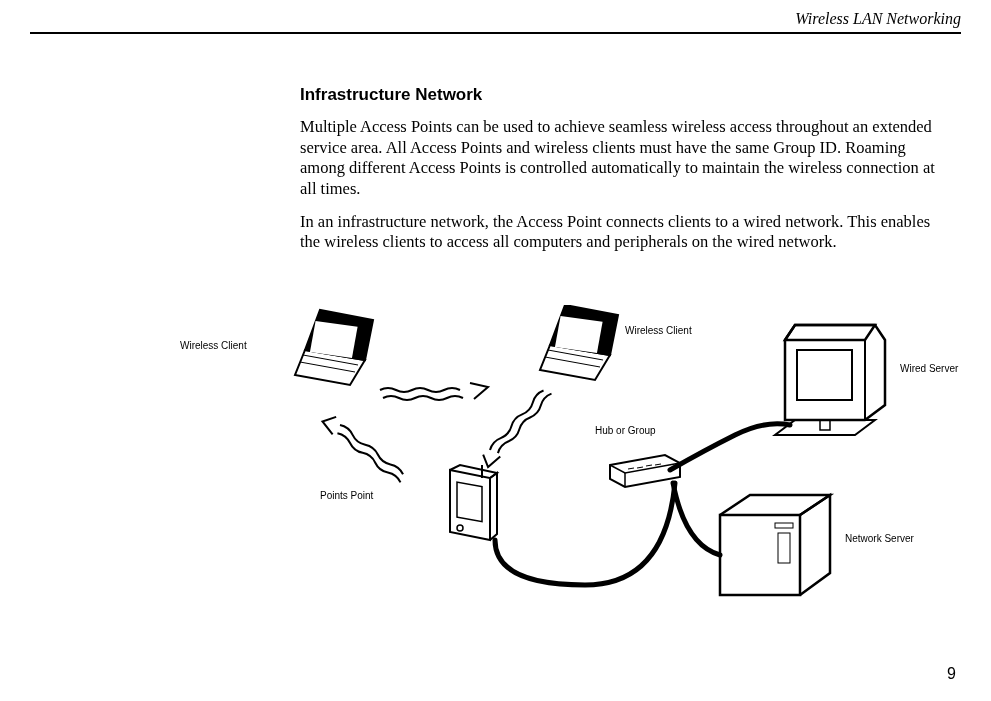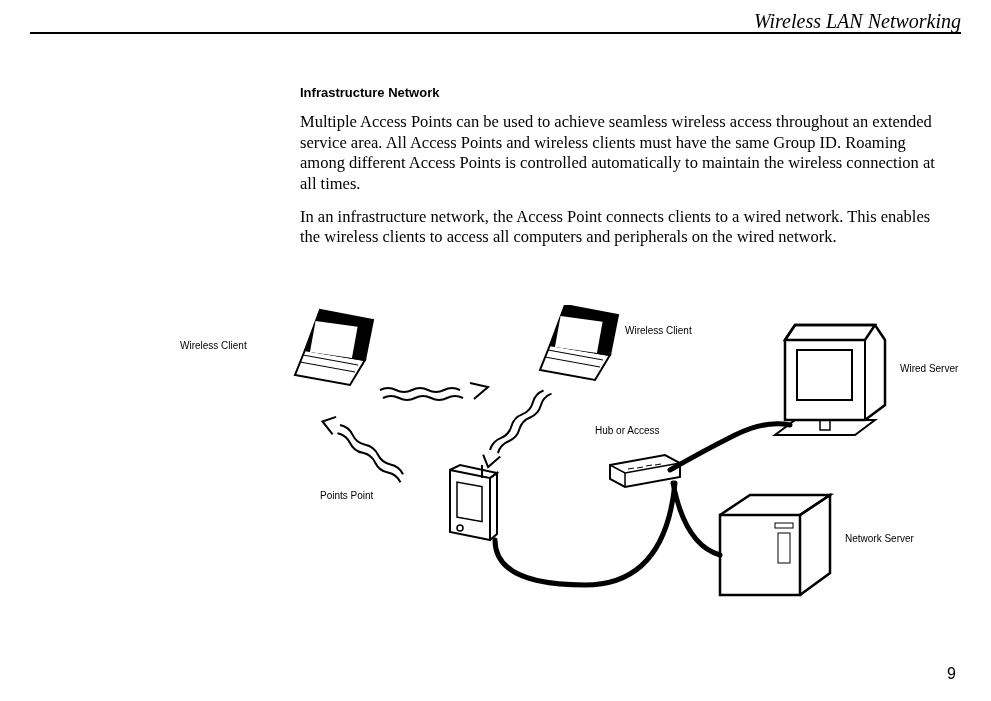--- a/index.html
+++ b/index.html
@@ -9,39 +9,39 @@
     background: #fff;
     font-family: "Times New Roman", Times, serif;
     position: relative;
     color: #000;
   }
   .header {
     position: absolute;
     top: 10px;
     right: 30px;
     font-style: italic;
-    font-size: 20px;
+    font-size: 16px;
   }
   .header-rule {
     position: absolute;
     top: 32px;
     left: 30px;
     right: 30px;
     border-top: 2px solid #000;
   }
   .content {
     position: absolute;
     top: 85px;
     left: 300px;
     width: 648px;
   }
   .section-title {
     font-family: Arial, Helvetica, sans-serif;
     font-weight: bold;
-    font-size: 13px;
+    font-size: 17px;
     margin-bottom: 12px;
   }
   .para {
     font-size: 16.5px;
     line-height: 1.25;
     margin-bottom: 12px;
   }
   .page-num {
     position: absolute;
     bottom: 18px;
@@ -80,21 +80,21 @@
   <div class="section-title">Infrastructure Network</div>
   <p class="para">Multiple Access Points can be used to achieve seamless wireless access throughout an extended service area. All Access Points and wireless clients must have the same Group ID. Roaming among different Access Points is controlled automatically to maintain the wireless connection at all times.</p>
   <p class="para">In an infrastructure network, the Access Point connects clients to a wired network. This enables the wireless clients to access all computers and peripherals on the wired network.</p>
 </div>
 
 <div class="diagram">
   
   <div class="diagram-label lbl-wc1">Wireless Client</div>
   <div class="diagram-label lbl-wc2">Wireless Client</div>
   <div class="diagram-label lbl-wired">Wired Server</div>
-  <div class="diagram-label lbl-hub">Hub or Access</div>
+  <div class="diagram-label lbl-hub">Hub or Group</div>
   <div class="diagram-label lbl-ap">Points Point</div>
   <div class="diagram-label lbl-ns">Network Server</div>
 
   
   <svg width="790" height="320">
 
     <g transform="translate(130,5)">
       <path d="M 10 40 L 0 65 L 55 75 L 70 50 Z" stroke-width="2"></path>
       <path d="M 10 40 L 25 0 L 78 10 L 70 50 Z" stroke-width="2" fill="#000"></path>
       <rect x="22" y="8" width="42" height="32" fill="#fff" transform="skewY(8) skewX(-10)" stroke="none"></rect>

